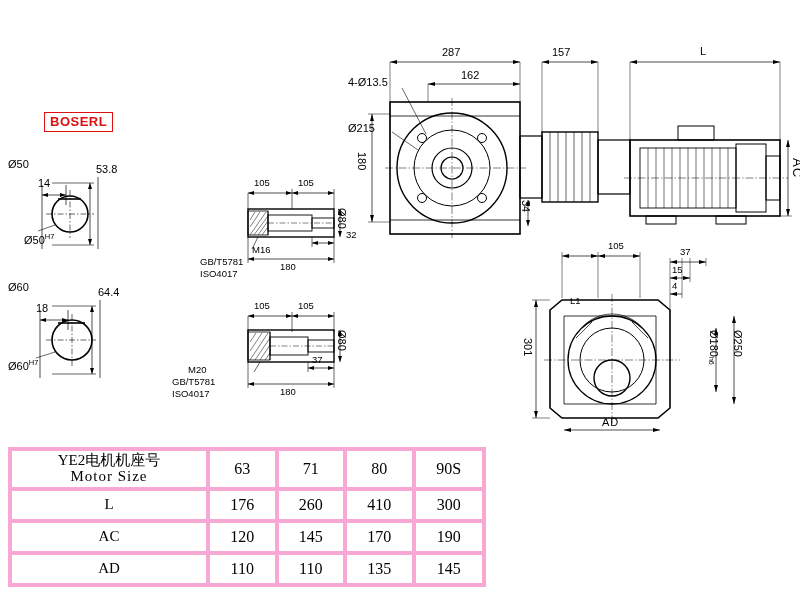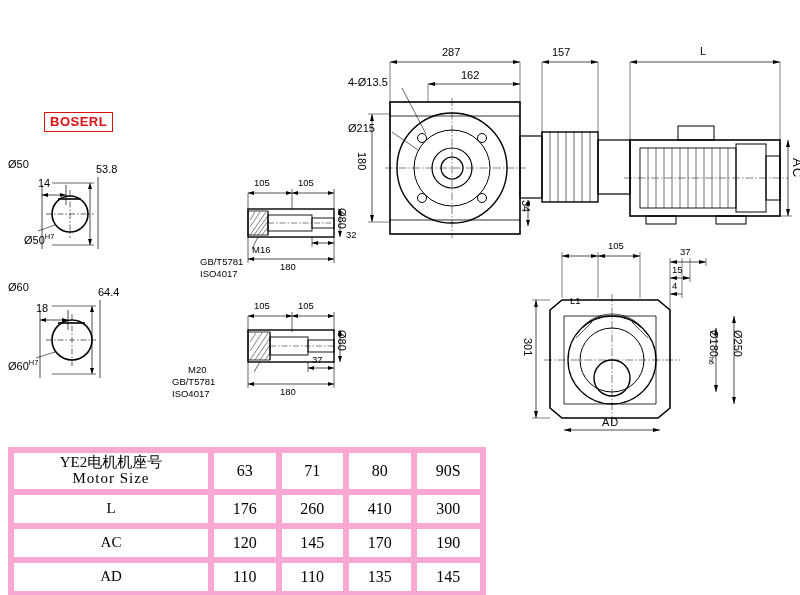--- a/index.html
+++ b/index.html
@@ -43,21 +43,21 @@
   svg{display:block;}
 
   
   #spec-table{
     left:8px;top:447px;
     border-collapse:collapse;
     width:478px;
     font-family:"Liberation Serif", serif;
   }
   #spec-table td{
-    border:6px solid #f9a8d4;
+    border:4px solid #f9a8d4;
     text-align:center;
     font-size:16px;
     height:28px;
     padding:0 2px;
   }
   #spec-table td.label{width:190px;font-size:15px;}
   #spec-table .two-line{line-height:1.05;padding:2px 0;}
   #spec-table .two-line .l1{font-size:15px;}
   #spec-table .two-line .l2{font-size:15px;letter-spacing:1px;}
 </style>

